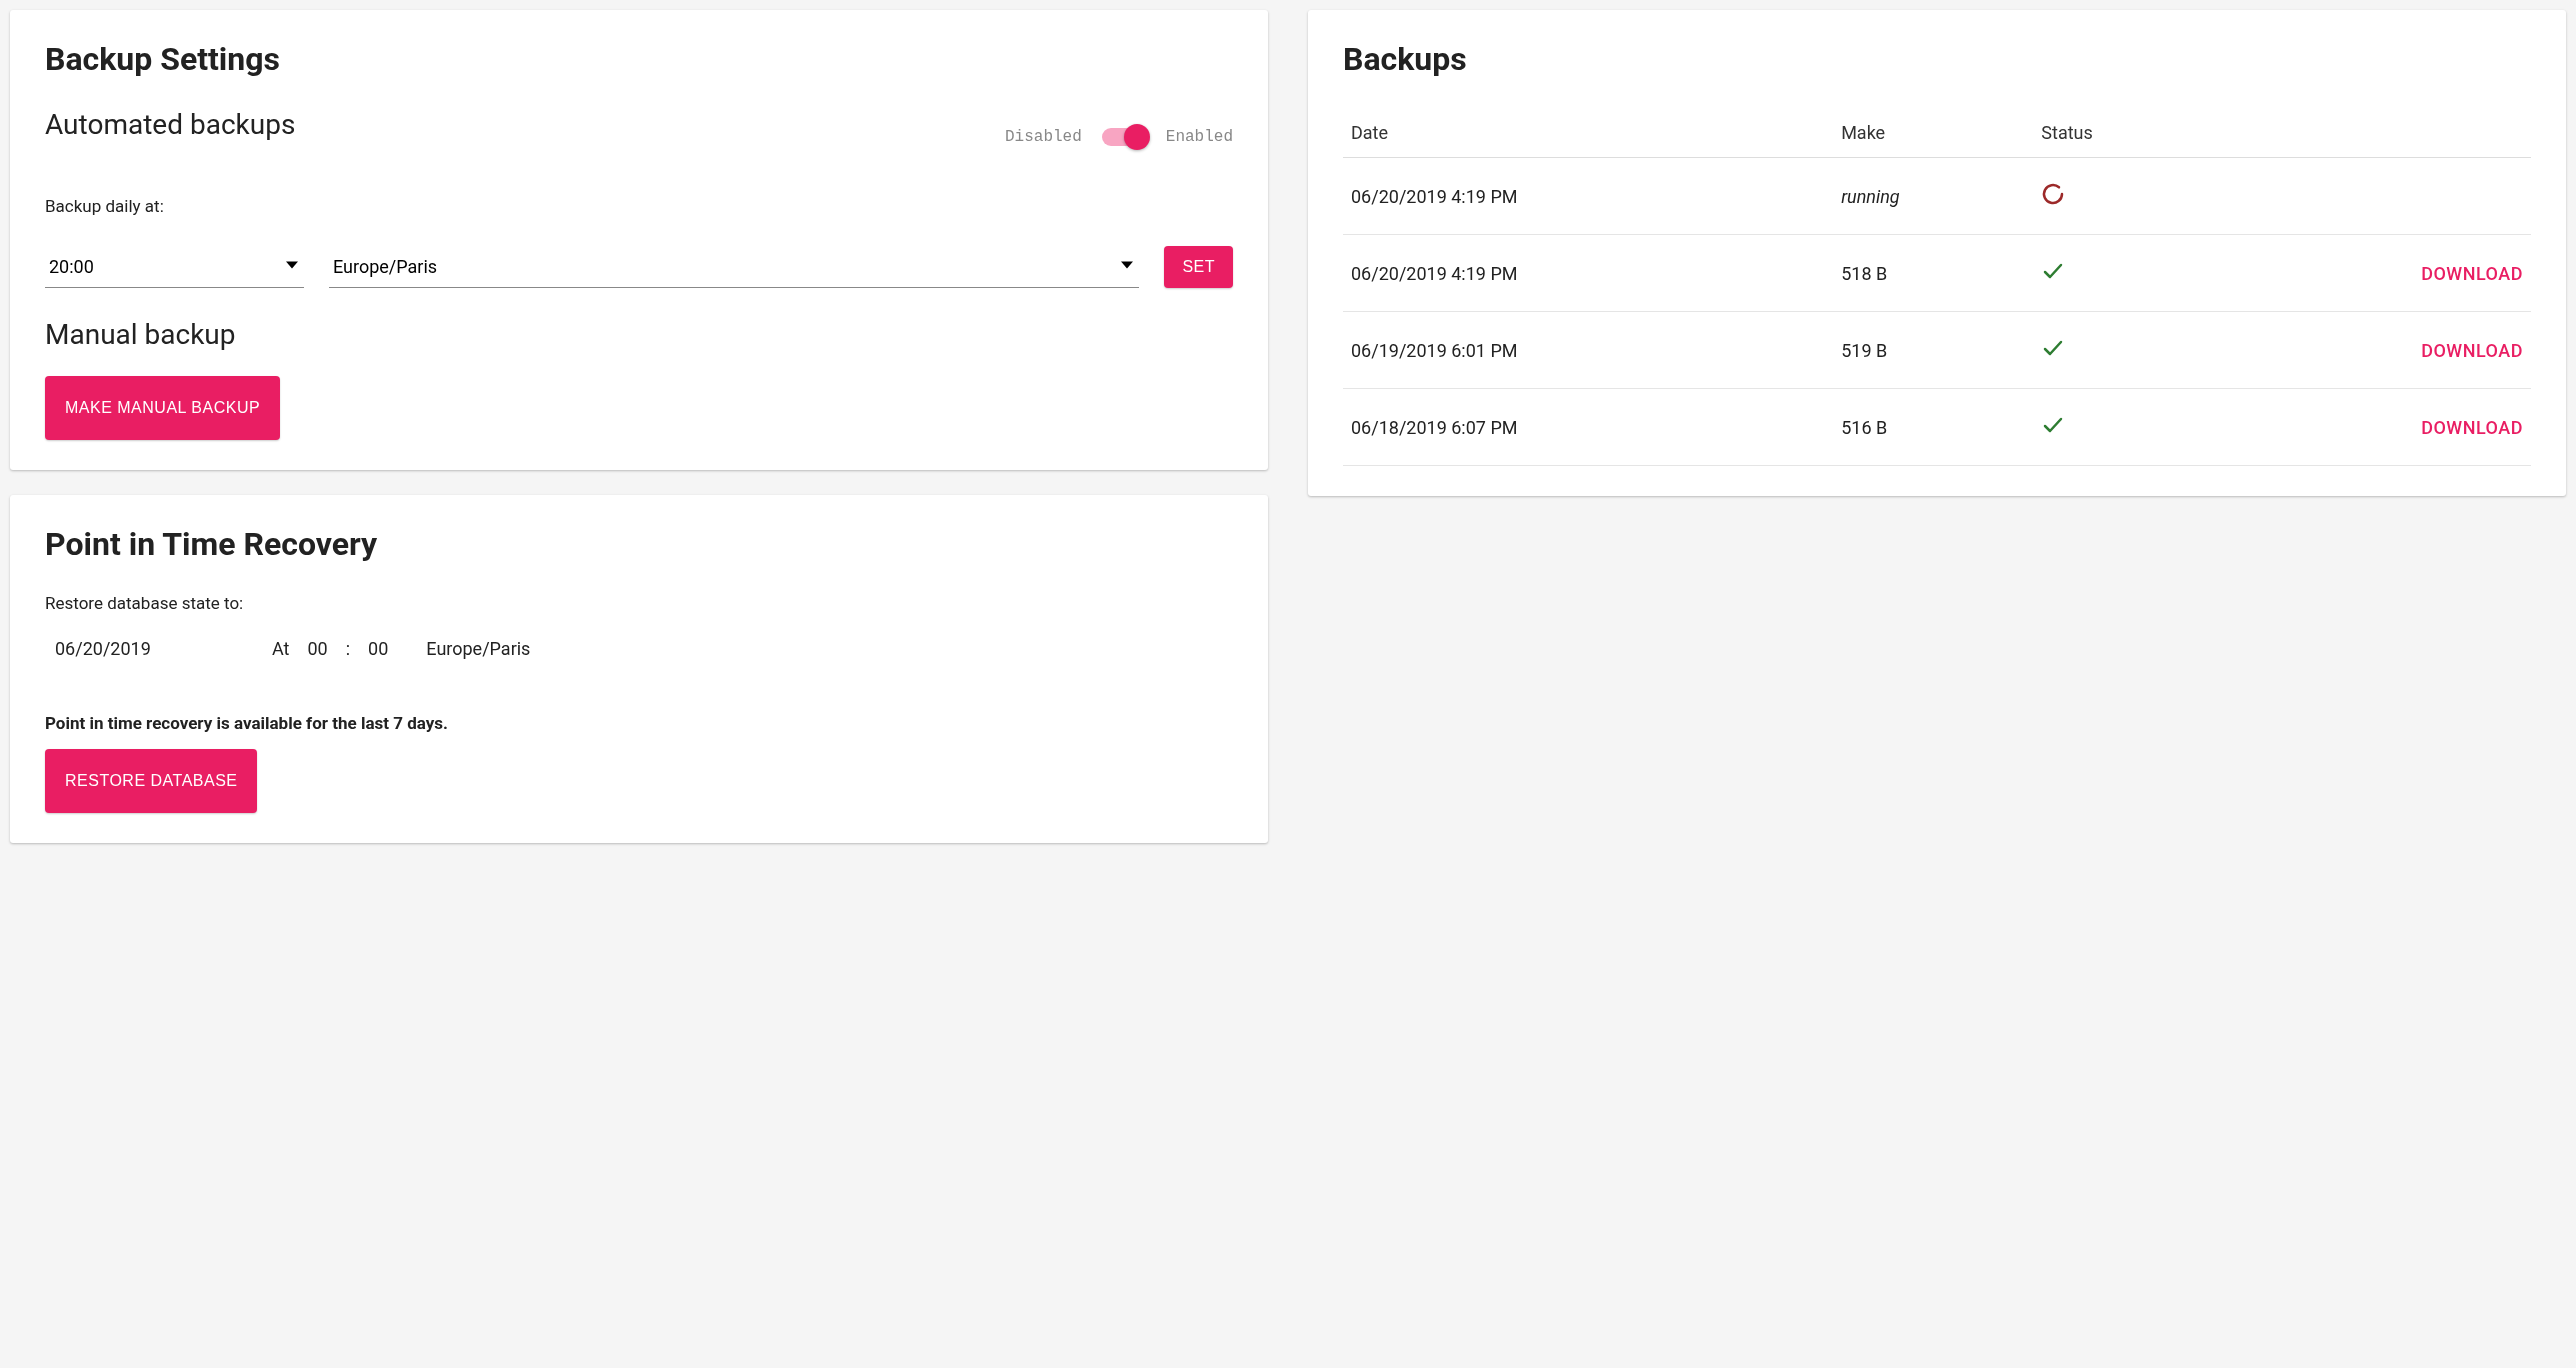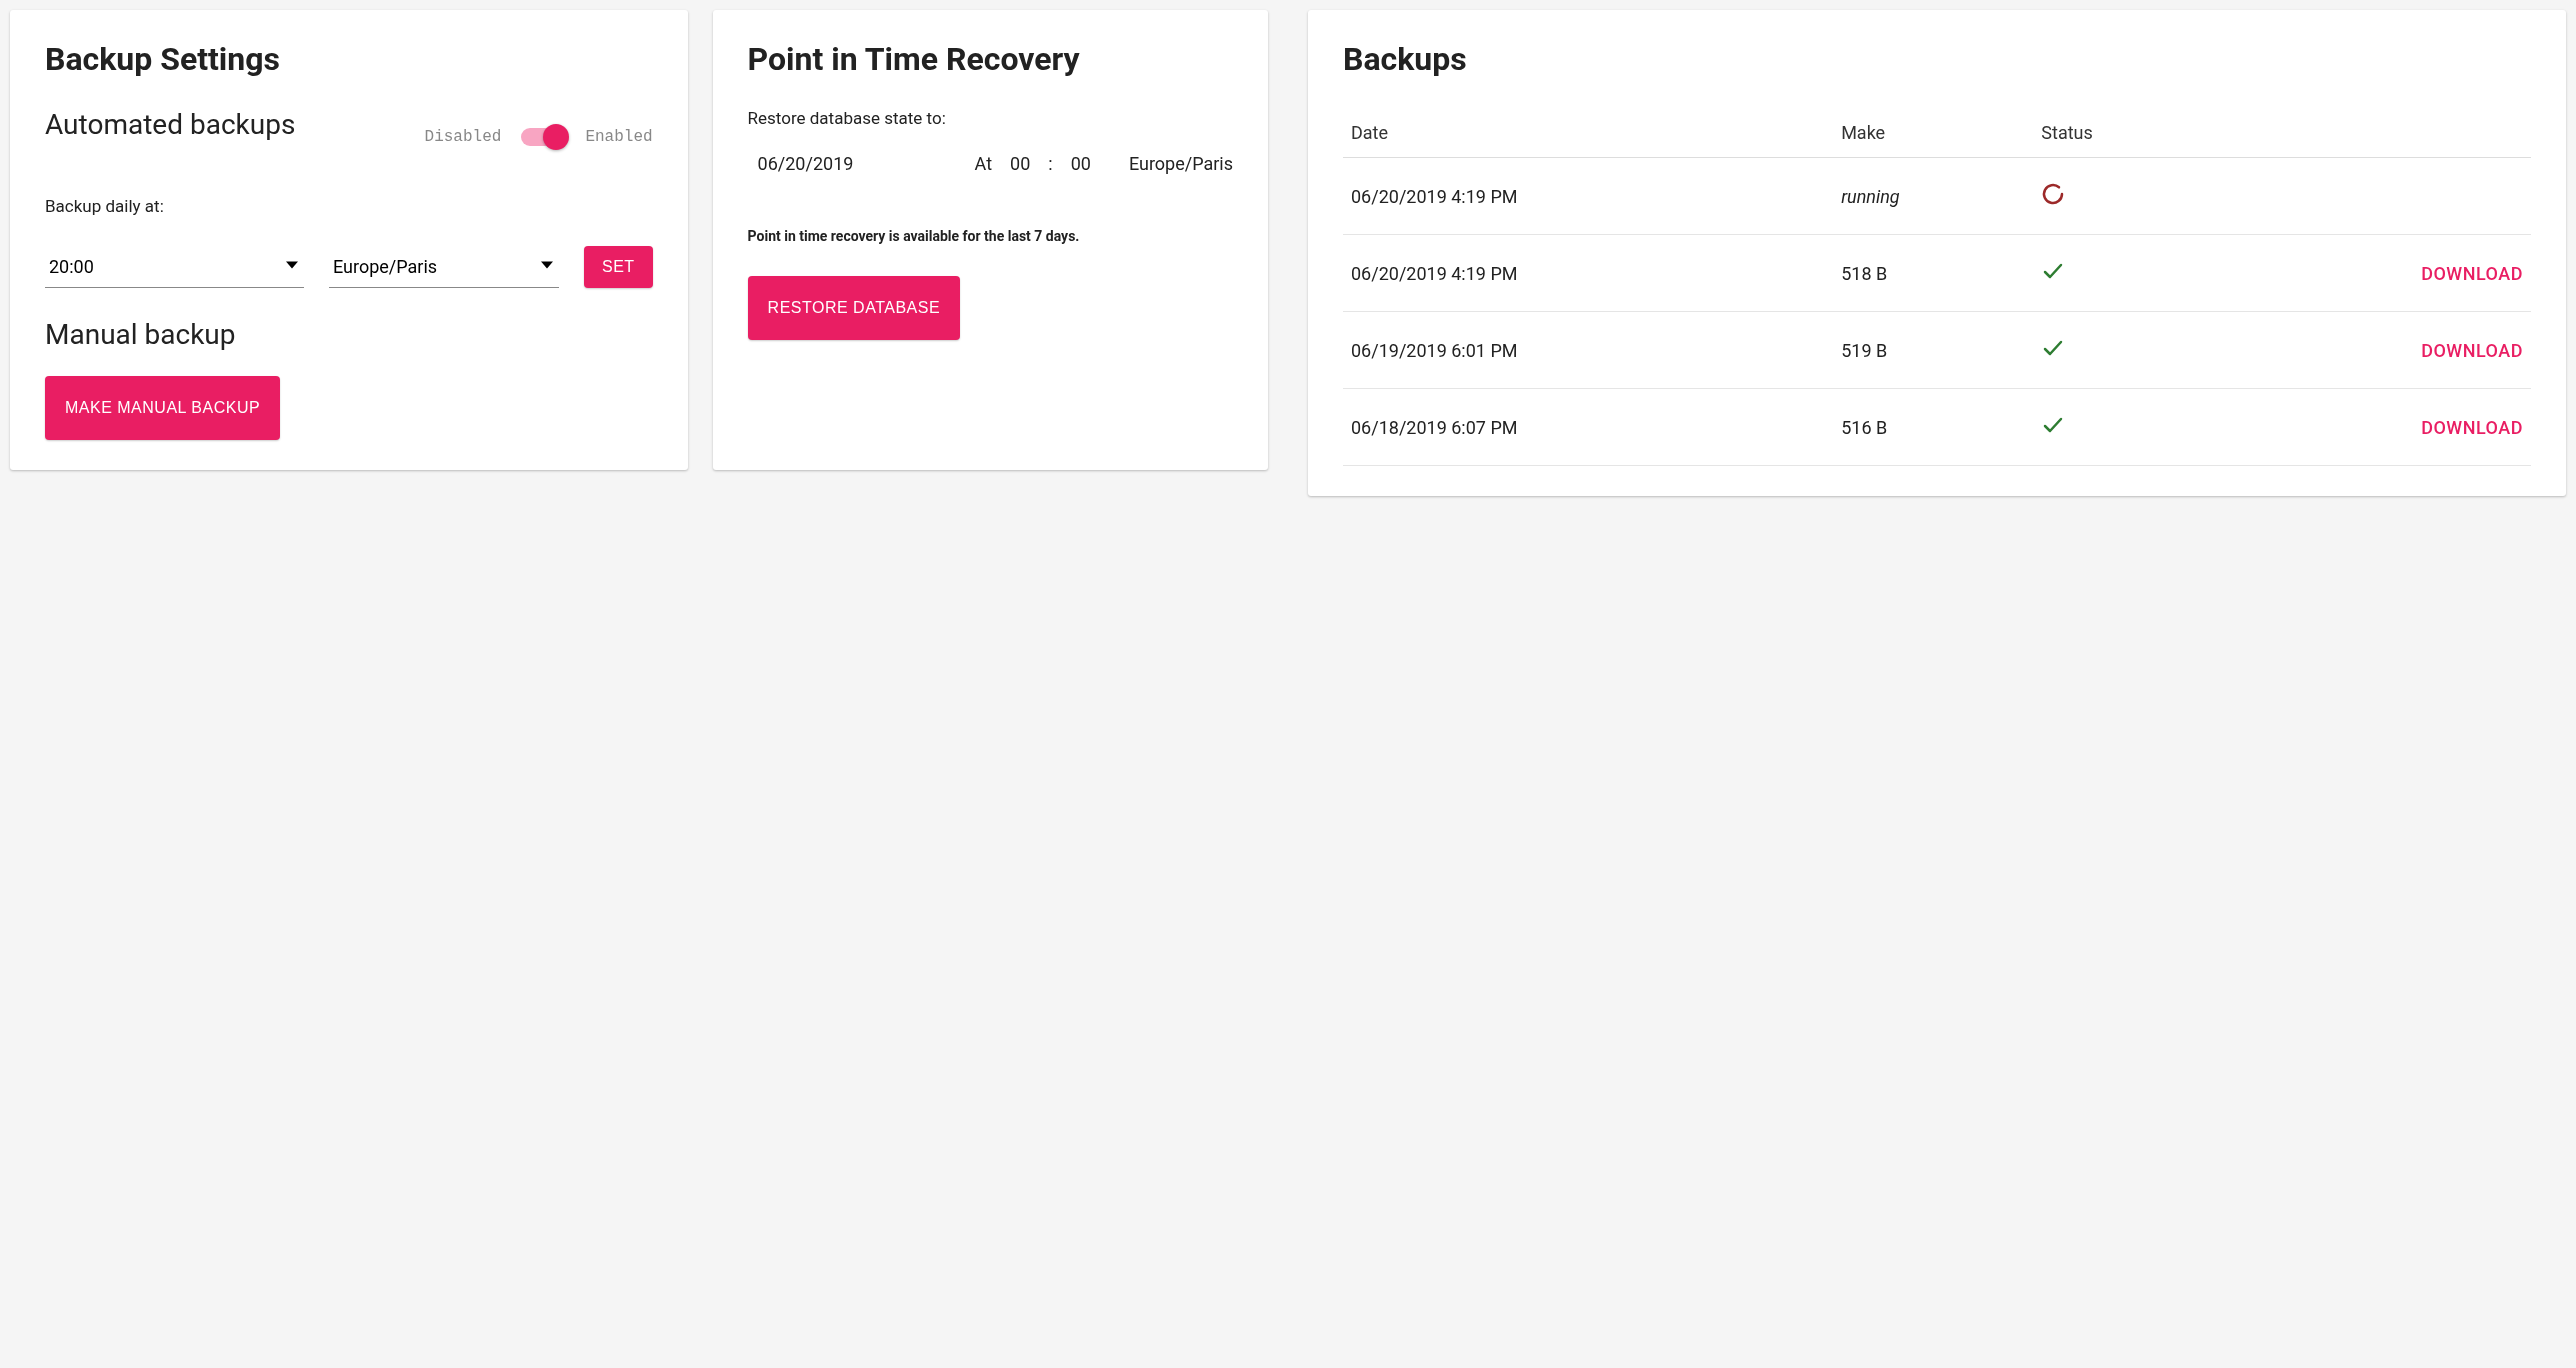--- a/index.html
+++ b/index.html
@@ -7,21 +7,21 @@
       font-family: -apple-system, BlinkMacSystemFont, "Segoe UI", Roboto, "Helvetica Neue", Arial, sans-serif;
       background: #f5f5f5;
       padding: 10px;
       color: #222;
     }
     .layout {
       display: flex;
       gap: 40px;
       align-items: flex-start;
     }
-    .col-left { flex: 1; display: flex; flex-direction: row; gap: 25px; }
+    .col-left { flex: 1; display: flex; flex-direction: column; gap: 25px; }
     .col-right { flex: 1; }
     .card {
       background: #fff;
       border-radius: 3px;
       box-shadow: 0 1px 3px rgba(0,0,0,0.15), 0 1px 2px rgba(0,0,0,0.1);
       padding: 30px 35px;
     }
     h1 { font-size: 32px; font-weight: 700; margin-bottom: 30px; }
     h2 { font-size: 28px; font-weight: 400; margin-bottom: 25px; }
 
@@ -80,21 +80,21 @@
       border-radius: 4px;
       cursor: pointer;
       text-transform: uppercase;
       box-shadow: 0 1px 2px rgba(0,0,0,0.2);
     }
     .btn.small { padding: 12px 18px; }
 
     
     .pitr-row { display: flex; align-items: center; gap: 18px; font-size: 18px; margin: 25px 0 54px 10px; }
     .pitr-row .date-val { min-width: 199px; }
-    .bold-note { font-weight: 700; font-size: 14px; margin-bottom: 32px; }
+    .bold-note { font-weight: 700; font-size: 17px; margin-bottom: 16px; }
 
     
     table { width: 100%; border-collapse: collapse; }
     th {
       text-align: left;
       font-weight: 400;
       font-size: 18px;
       color: #333;
       padding: 14px 8px;
       border-bottom: 1px solid #ddd;

